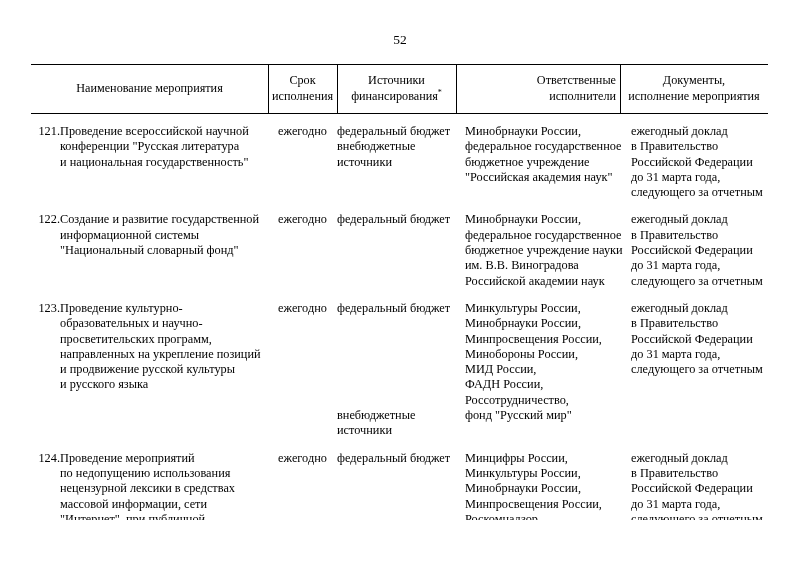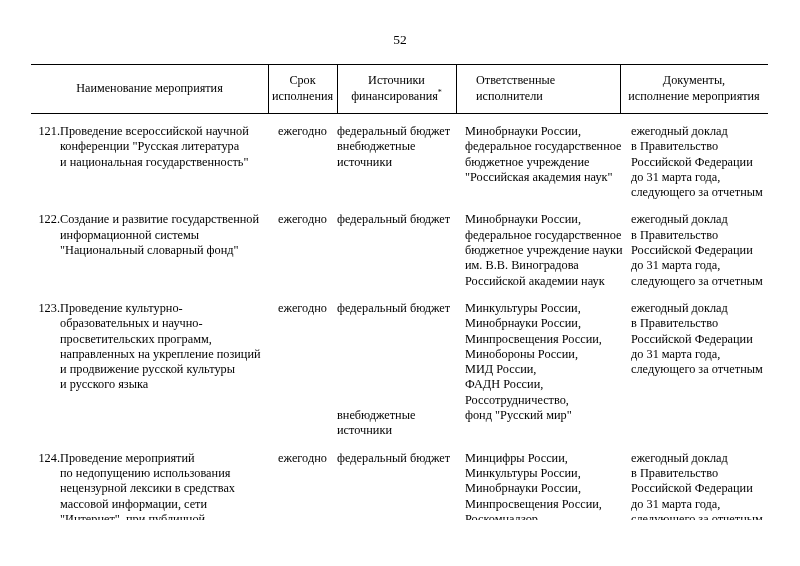--- a/index.html
+++ b/index.html
@@ -134,21 +134,21 @@
       <div class="cell c-term">
         <div>Срок</div>
         <div>исполнения</div>
       </div>
 
       <div class="cell c-fund">
         <div>Источники</div>
         <div><span>финансирования</span><span class="sup">*</span></div>
       </div>
 
-      <div class="cell c-exec" style="text-align:left; padding-left:20px;">
+      <div class="cell c-exec" style="text-align:right; padding-left:20px;">
         <span>Ответственные исполнители</span>
       </div>
 
       <div class="cell c-docs" style="padding-left:4px;">
         <div>Документы,</div>
         <div>исполнение мероприятия</div>
       </div>
     </div>
 
     <div class="rule"></div>

